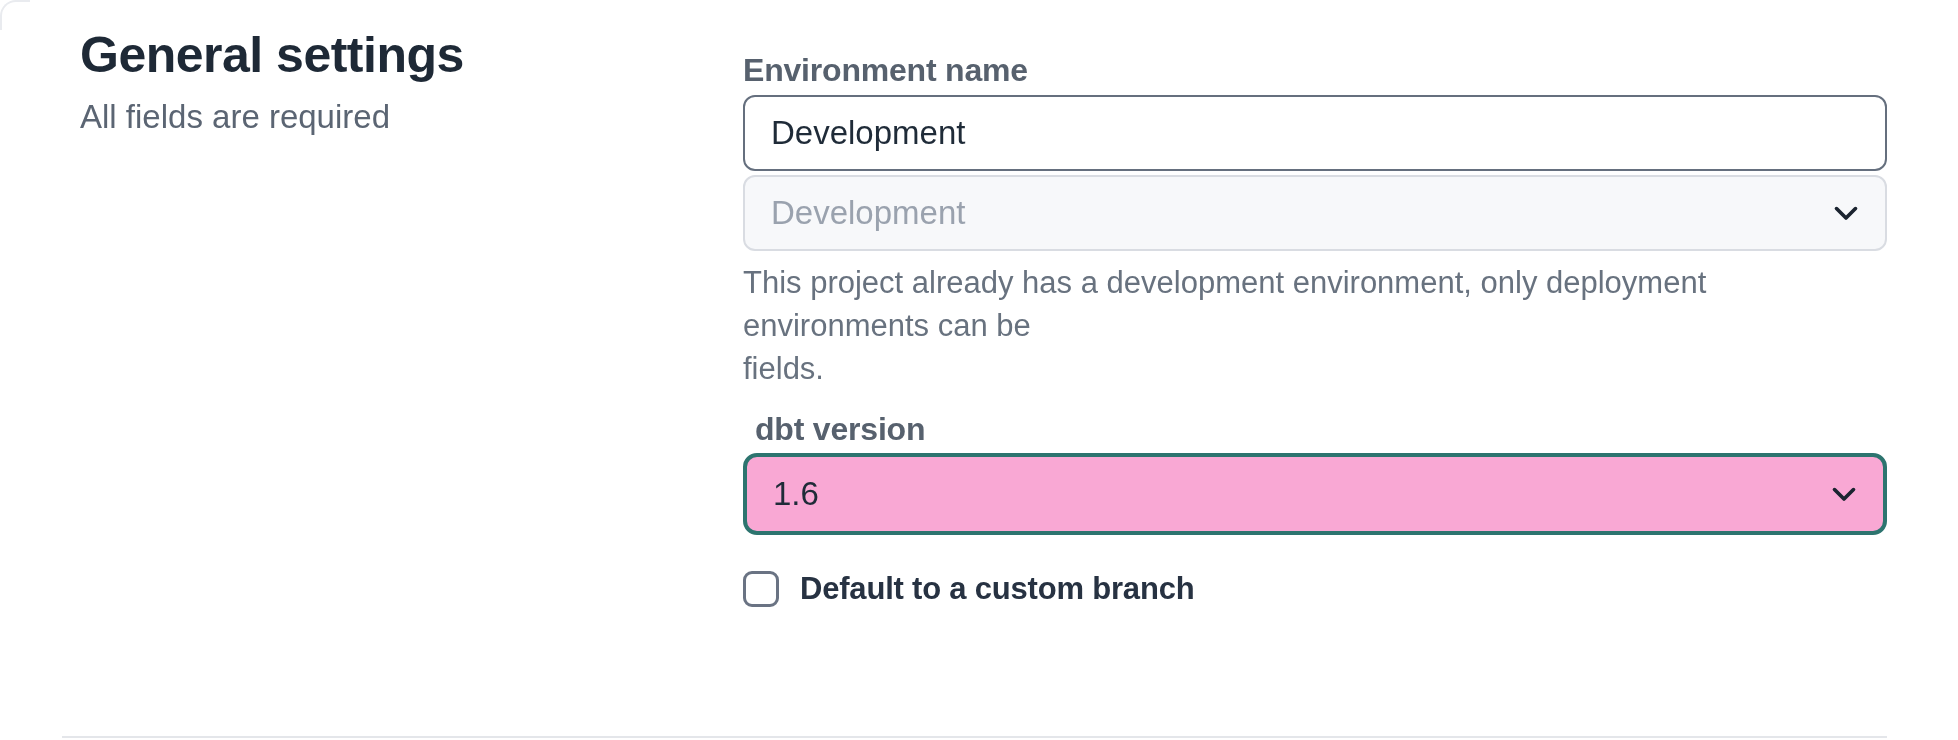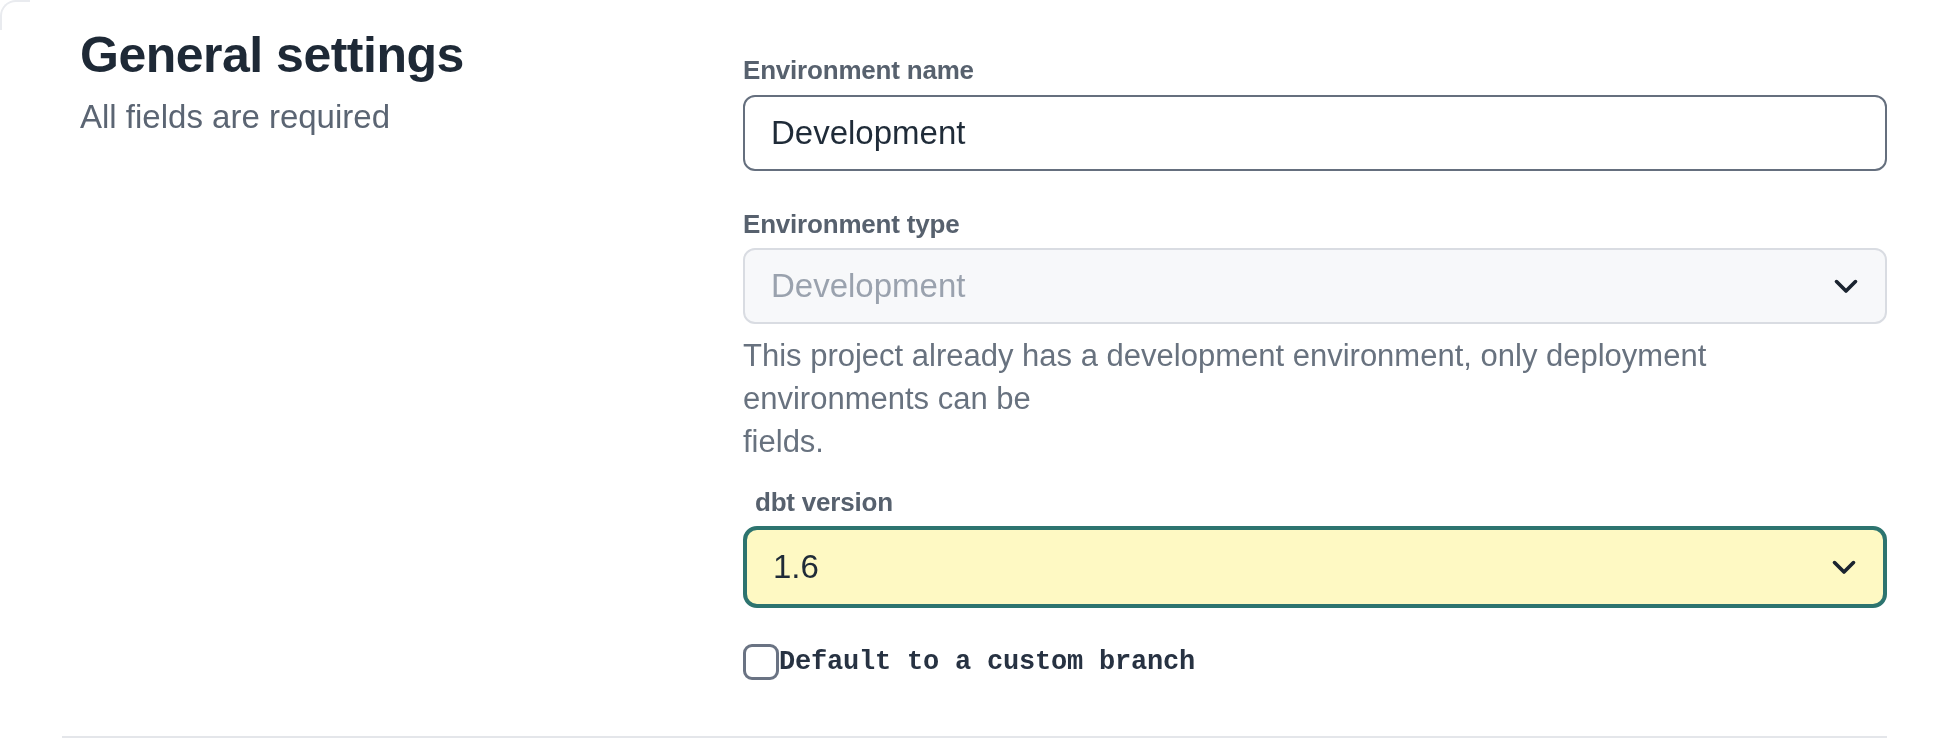--- a/index.html
+++ b/index.html
@@ -25,39 +25,39 @@
     line-height: 58px; letter-spacing: -0.5px;
   }
   .page-subtitle {
     margin-top: 13px; font-size: 33px; font-weight: 400;
     color: #5b6573; line-height: 40px;
   }
 
   .form-col { position: absolute; left: 743px; top: 0; width: 1144px; }
 
   .field-label {
-    display: block; margin-top: 0; font-size: 26px; font-weight: 700;
+    display: block; margin-top: 0; font-size: 32px; font-weight: 700;
     color: #57616e; line-height: 40px; letter-spacing: -0.2px;
   }
   .lbl-1 { margin-top: 50px; }
   .lbl-2 { margin-top: 33px; }
   .lbl-3 { margin-top: 19px; margin-left: 12px; }
 
   .text-input {
     display: block; width: 100%; height: 76px; margin-top: 5px;
     border: 2px solid #656f7e; border-radius: 12px;
     background: #ffffff; outline: none;
     font-family: "Liberation Sans", sans-serif;
     font-size: 33px; color: #1f2b38; padding: 0 26px;
   }
 
   .select-box {
     position: relative; display: flex; align-items: center;
     width: 100%; height: 76px; margin-top: 4px;
-    border-radius: 12px; background: #fef9c3;
+    border-radius: 12px; background: #f9a8d4;
     padding: 0 70px 0 26px; cursor: pointer;
   }
   .select-box.disabled {
     background: #f7f8fa; border: 2px solid #d9dce2;
   }
   .select-box.focused {
     height: 82px; border: 4px solid #2d746f; border-radius: 14px;
   }
   .select-value { font-size: 33px; color: #1f2b38; }
   .select-box.disabled .select-value { color: #9aa2ae; }
@@ -73,22 +73,22 @@
   }
 
   .checkbox-row {
     display: flex; align-items: center; margin-top: 36px; cursor: pointer;
   }
   .checkbox {
     width: 36px; height: 36px; flex: 0 0 36px;
     border: 3px solid #6a7383; border-radius: 9px; background: #ffffff;
   }
   .checkbox-label {
-    font-size: 27px; font-weight: 700;
-    color: #273242; letter-spacing: -0.2px; font-family: Liberation Mono, monospace;
+    margin-left: 21px; font-size: 31px; font-weight: 700;
+    color: #273242; letter-spacing: -0.2px;
   }
 
   .divider {
     position: absolute; left: 62px; top: 736px;
     width: 1825px; height: 2px; background: #e4e6ea;
   }
 </style>
 </head>
 <body>
 
@@ -97,21 +97,20 @@
 <div class="left-col">
   <div class="page-title">General settings</div>
   <div class="page-subtitle">All fields are required</div>
 </div>
 
 <div class="form-col">
 
   <label class="field-label lbl-1">Environment name</label>
   <input class="text-input" type="text" value="Development" style="">
 
-  <label class="field-label lbl-2">Environment type</label>
   <div class="select-box disabled">
     <span class="select-value">Development</span>
     <svg class="chevron" viewBox="0 0 24 24" fill="none">
       <path d="M6 9.2 L12 15.2 L18 9.2" stroke="#1b2430" stroke-width="2.3" stroke-linecap="round" stroke-linejoin="round"></path>
     </svg>
   </div>
   <p class="help-text">
     <span>This project already has a development environment, only deployment environments can be</span><br>
     <span>fields.</span>
   </p>

